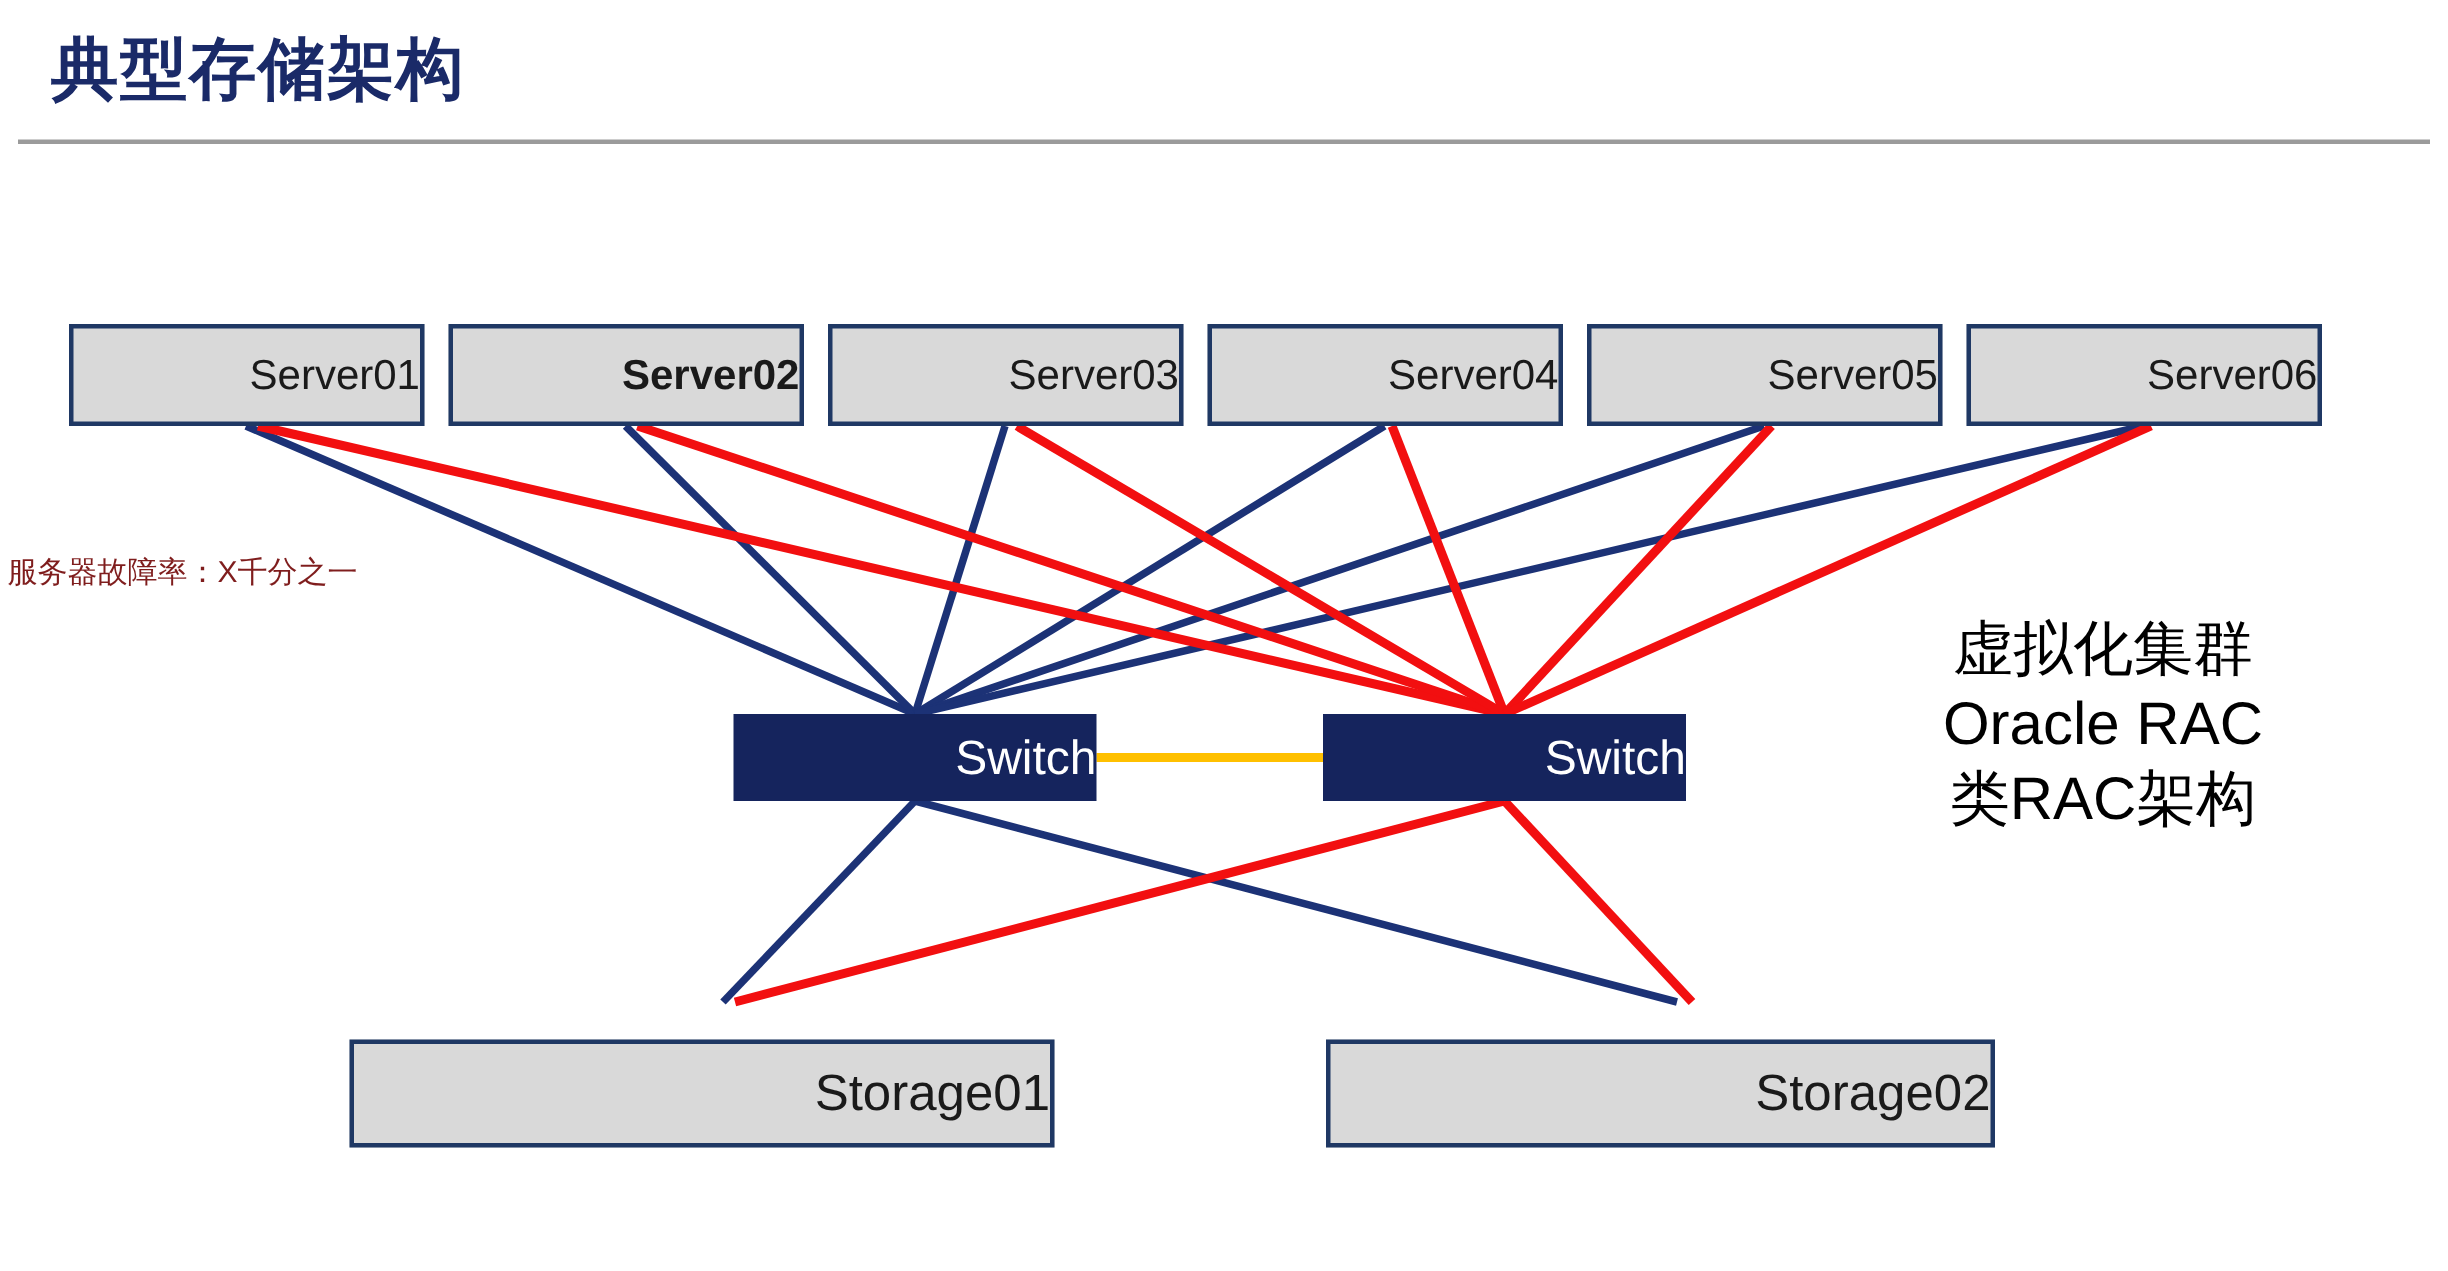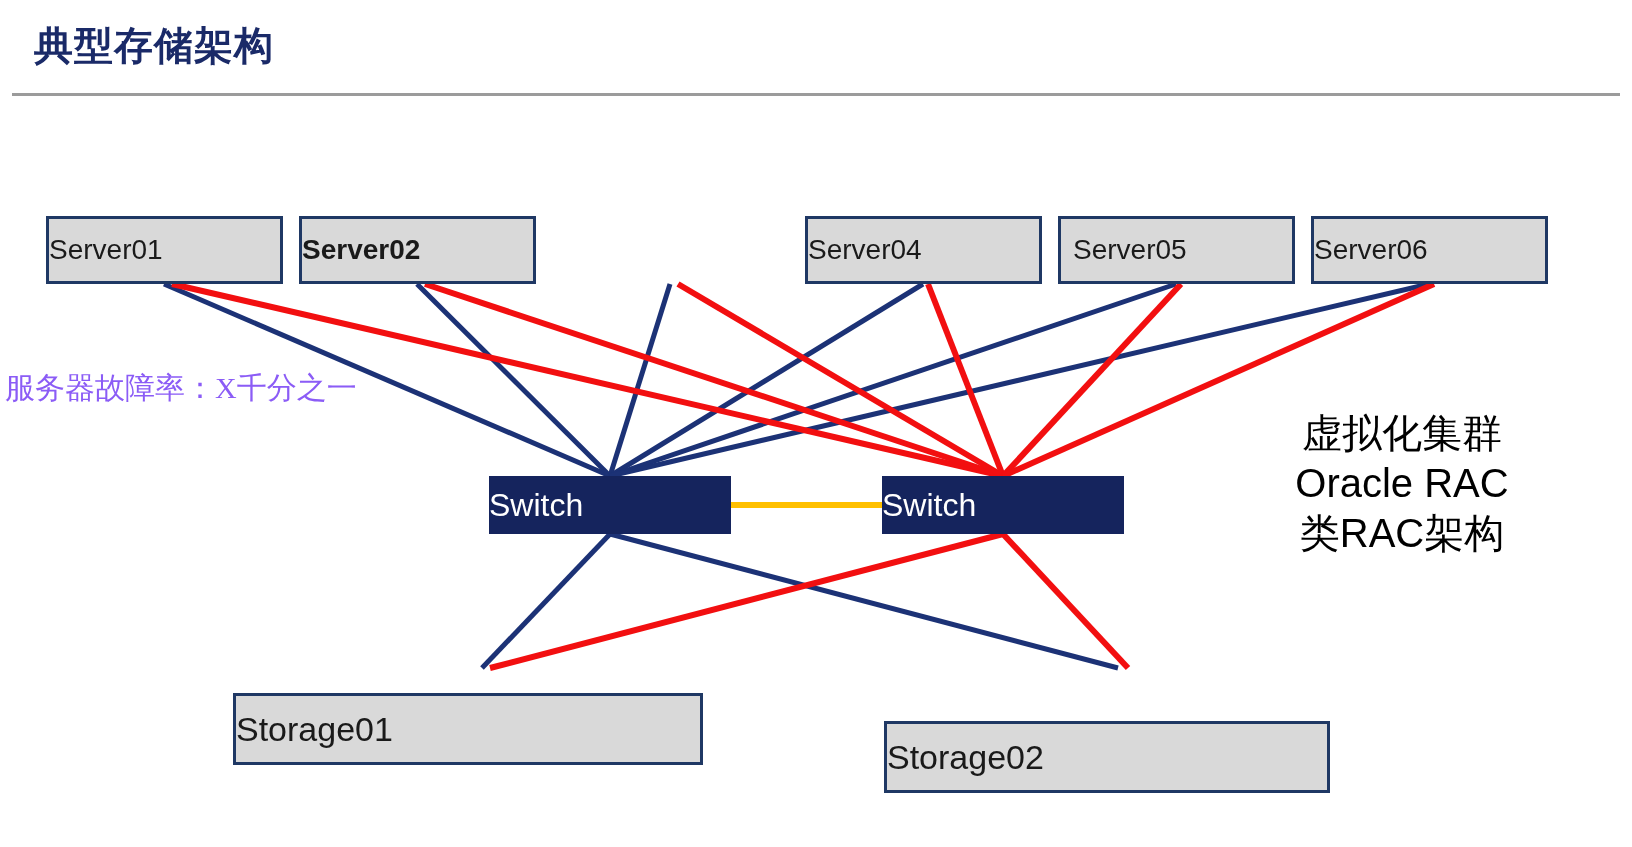--- a/index.html
+++ b/index.html
@@ -6,50 +6,50 @@
   #canvas{
     position:relative;
     width:1632px;height:847px;
     background:#ffffff;
     overflow:hidden;
     font-family:"Liberation Sans","DejaVu Sans",sans-serif;
   }
   .abs{position:absolute;}
   #page-title{
     left:34px;top:0px;
-    font-size:39px;font-weight:bold;
+    font-size:45px;font-weight:bold;
     color:var(--title,#1a2a68);
     letter-spacing:1px;
     line-height:92px;
     white-space:nowrap;
   }
   #title-divider{
     left:12px;top:93px;width:1608px;height:3px;
     background:var(--divider,#9b9b9b);
   }
   #link-layer{left:0;top:0;width:1632px;height:847px;z-index:1;}
   .node{
     z-index:2;
-    display:flex;align-items:center;justify-content:flex-start;
+    display:flex;align-items:center;justify-content:flex-end;
     box-sizing:border-box;
   }
   .server-node,.storage-node{
     background:var(--box-fill,#d9d9d9);
     border:3px solid var(--box-border,#1f3864);
     color:#1a1a1a;
   }
   .server-node{width:237px;height:68px;top:216px;font-size:28px;}
   .storage-node{top:693px;height:72px;font-size:34px;}
   .switch-node{
     background:var(--switch-fill,#15245d);
     color:var(--switch-text,#ffffff);
     width:242px;height:58px;top:476px;font-size:32px;
   }
   .rate-label{
-    font-size:30px;color:#8b5cf6;white-space:nowrap;z-index:3;font-family:Liberation Serif, serif;
+    font-size:20px;color:#7f1d1d;white-space:nowrap;z-index:3;
   }
   #cluster-note{
     left:1280px;top:408px;width:244px;
     font-size:40px;line-height:50px;color:#000000;
     text-align:center;z-index:3;white-space:nowrap;
   }
 </style>
 </head>
 <body>
 
@@ -81,41 +81,44 @@
     <line x1="1003" y1="534" x2="490" y2="668" stroke-width="6" stroke="#f20f10"></line>
     <line x1="1003" y1="534" x2="1128" y2="668" stroke-width="6" stroke="#f20f10"></line>
   </svg>
 
   <div class="abs node server-node" style="left:46px;">
       <span>Server01</span>
     </div>
   <div class="abs node server-node" style="left:299px;font-weight:bold;">
       <span>Server02</span>
     </div>
+  <div class="abs node server-node" style="left:552px;">
+      <span>Server03</span>
+    </div>
   <div class="abs node server-node" style="left:805px;">
       <span>Server04</span>
     </div>
   <div class="abs node server-node" style="left:1058px;padding-left:12px;">
       <span>Server05</span>
     </div>
   <div class="abs node server-node" style="left:1311px;">
       <span>Server06</span>
     </div>
 
   <div class="abs node switch-node" style="left:489px;">
       <span>Switch</span>
     </div>
   <div class="abs node switch-node" style="left:882px;">
       <span>Switch</span>
     </div>
 
   <div class="abs node storage-node" style="left:233px;width:470px;">
       <span>Storage01</span>
     </div>
-  <div class="abs node storage-node" style="left:884px;width:446px;margin-top:28px;">
+  <div class="abs node storage-node" style="left:884px;width:446px;">
       <span>Storage02</span>
     </div>
 
   <div class="abs rate-label" style="left:5px;top:368px;">服务器故障率：X千分之一</div>
 
   <div class="abs" id="cluster-note">
     <div>虚拟化集群</div>
     <div>Oracle RAC</div>
     <div>类RAC架构</div>
   </div>

